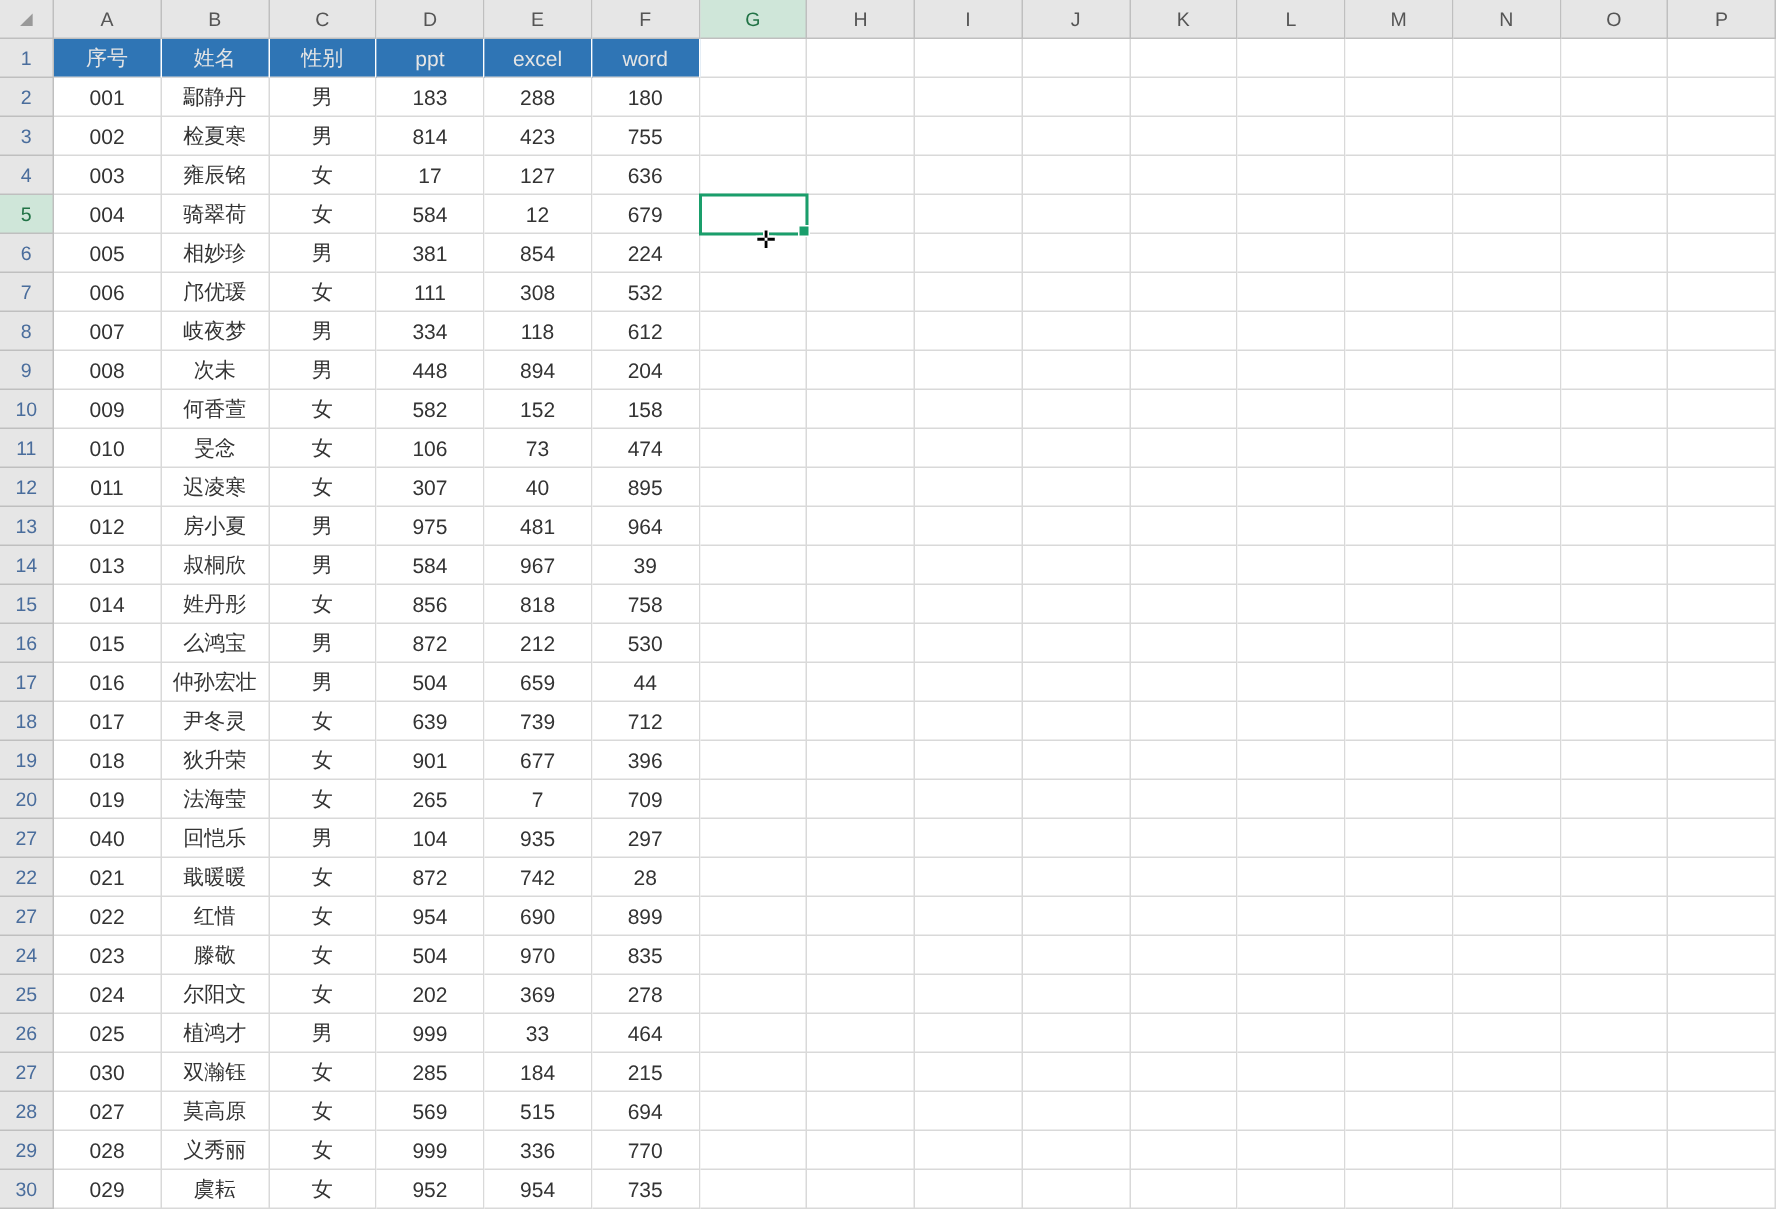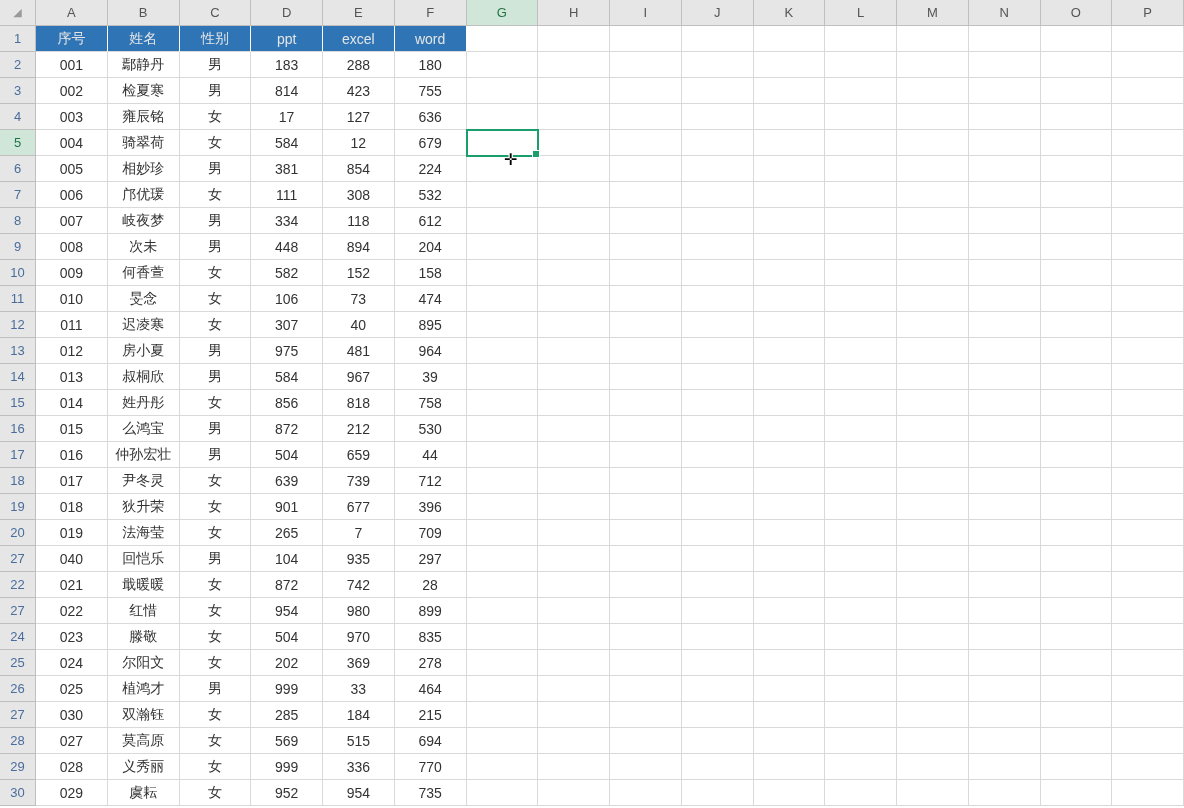--- a/index.html
+++ b/index.html
@@ -497,21 +497,21 @@
     <div class="cell"></div>
     <div class="cell"></div>
     <div class="cell"></div>
     <div class="cell"></div>
     <div class="cell"></div>
     <div class="row-header">27</div>
     <div class="cell">022</div>
     <div class="cell">红惜</div>
     <div class="cell">女</div>
     <div class="cell">954</div>
-    <div class="cell">980</div>
+    <div class="cell">690</div>
     <div class="cell">899</div>
     <div class="cell"></div>
     <div class="cell"></div>
     <div class="cell"></div>
     <div class="cell"></div>
     <div class="cell"></div>
     <div class="cell"></div>
     <div class="cell"></div>
     <div class="cell"></div>
     <div class="cell"></div>

